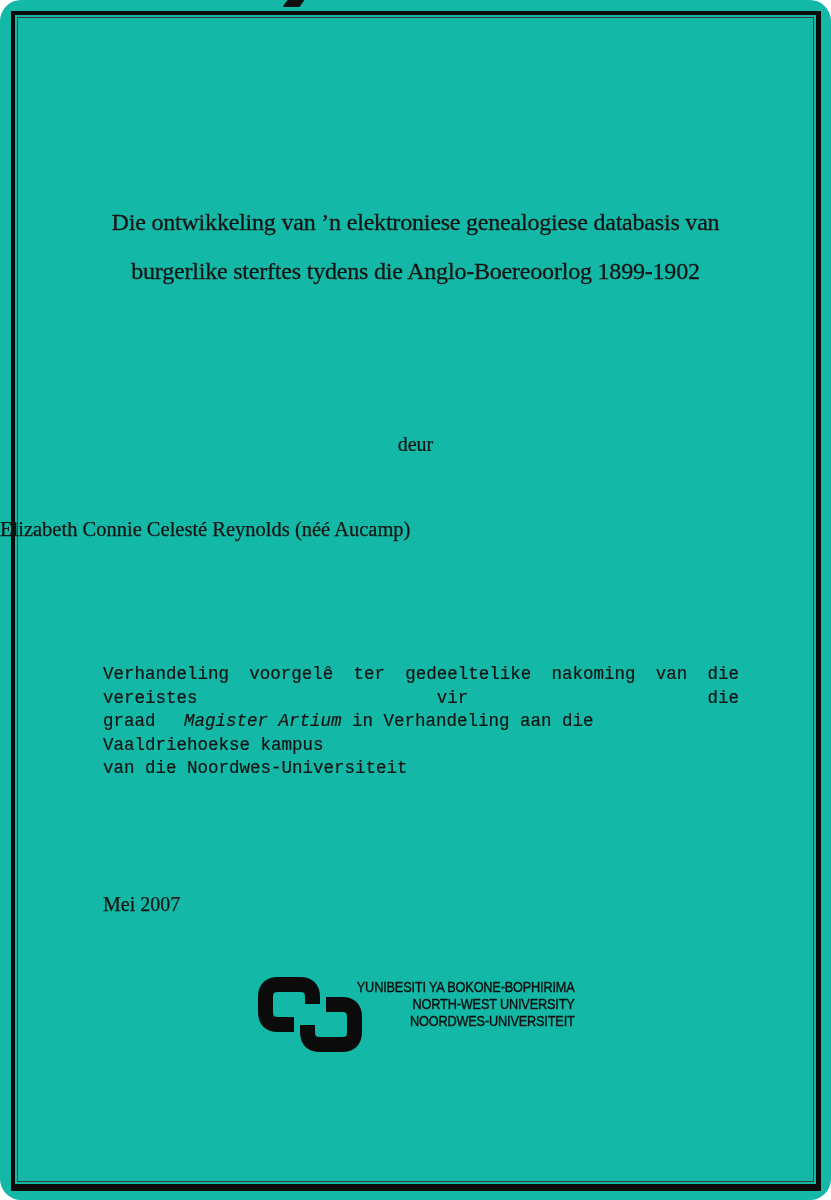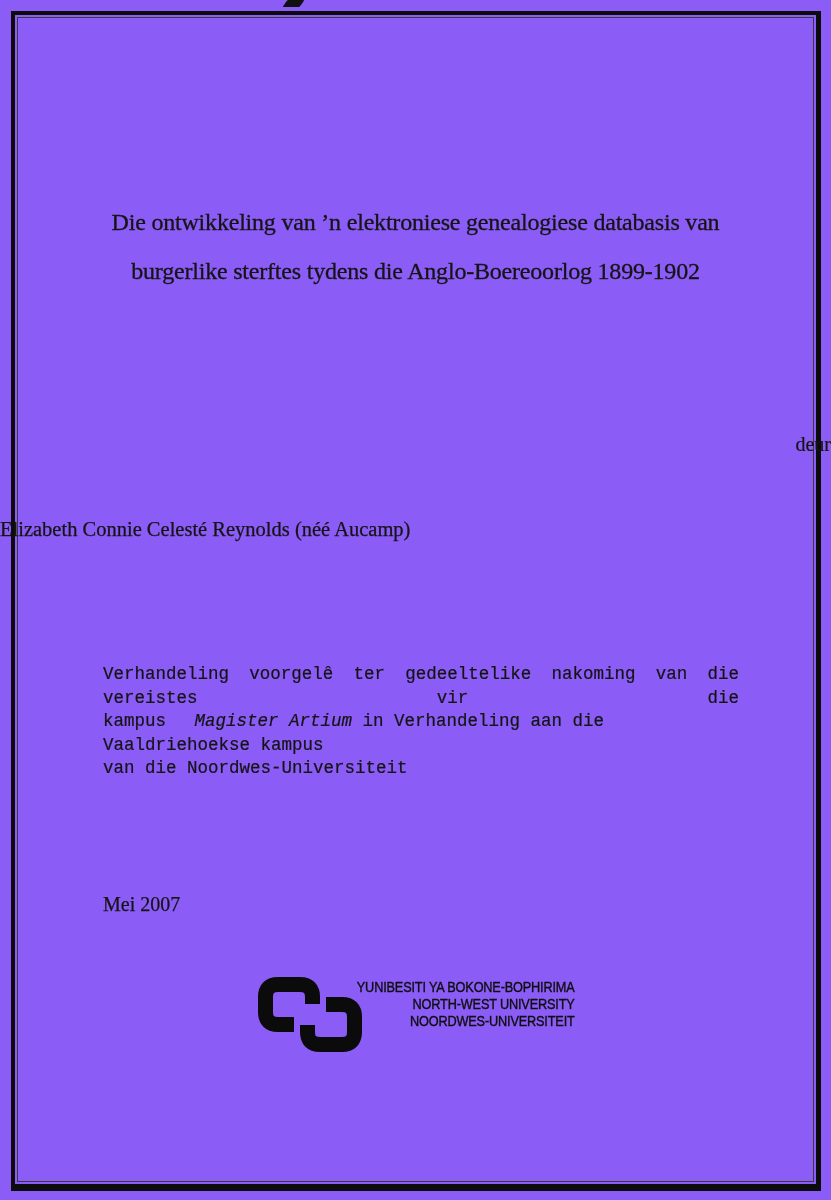--- a/index.html
+++ b/index.html
@@ -1,36 +1,36 @@
 <!DOCTYPE html>
 <html><head>
 <meta charset="utf-8">
 <style>
   html,body{margin:0;padding:0;}
   body{
     width:831px;height:1200px;position:relative;background:#ffffff;
     font-family:"Liberation Serif","DejaVu Serif",serif;color:#141414;
   }
-  .page{position:absolute;inset:0;background:#8b5cf6;overflow:hidden;}
+  .page{position:absolute;inset:0;background:#14b8a6;overflow:hidden;border-radius:21px;}
   .frame-outer{
     position:absolute;left:11px;top:11px;right:10px;bottom:9px;
     border-style:solid;border-color:#0c0c0c;border-width:4px 5px 7px 4px;
   }
   .frame-inner{position:absolute;inset:2px;border:1px solid #3a3a3a;}
   .artifact-top{
     position:absolute;left:285px;top:0;width:17px;height:7px;
     background:#101010;transform:skewX(-35deg);border-radius:1px;
   }
   .title{
     position:absolute;left:50px;right:50px;top:198px;text-align:center;
     font-size:24px;line-height:49px;letter-spacing:-0.2px;
     -webkit-text-stroke:0.3px #141414;
   }
   .byline{
-    position:absolute;left:0;right:0;top:433px;text-align:right;
+    position:absolute;left:0;right:0;top:433px;text-align:center;
     font-size:20px;-webkit-text-stroke:0.2px #141414;
   }
   .author{
     position:absolute;left:0;right:0;top:518px;
     font-size:20.5px;-webkit-text-stroke:0.25px #141414;
   }
   .statement{
     position:absolute;left:103px;top:663px;width:636px;
     font-size:17.5px;line-height:23.5px;font-family:Liberation Mono, monospace;-webkit-text-stroke:0.2px #141414;
   }
@@ -64,21 +64,21 @@
     <div>Die ontwikkeling van ’n elektroniese genealogiese databasis van</div>
     <div>burgerlike sterftes tydens die Anglo-Boereoorlog 1899-1902</div>
   </div>
 
   <div class="byline">deur</div>
 
   <div class="author">Elizabeth Connie Celesté Reynolds (néé Aucamp)</div>
 
   <div class="statement">
     <div class="justified">Verhandeling voorgelê ter gedeeltelike nakoming van die vereistes vir die</div>
-    <div><span>kampus </span><span class="italic">Magister Artium</span><span> in Verhandeling aan die Vaaldriehoekse kampus</span></div>
+    <div><span>graad </span><span class="italic">Magister Artium</span><span> in Verhandeling aan die Vaaldriehoekse kampus</span></div>
     <div>van die Noordwes-Universiteit</div>
   </div>
 
   <div class="supervisor">
     <div>Mei 2007</div>
   </div>
 
   <div class="logo-mark">
     <svg width="104" height="75" viewBox="0 0 104 75" aria-hidden="true">
       <path d="M 54.5 27 L 54.5 20 Q 54.5 7.5 42 7.5 L 20 7.5 Q 7.5 7.5 7.5 20 L 7.5 35 Q 7.5 47.5 20 47.5 L 36 47.5" fill="none" stroke="#0b0b0b" stroke-width="15" stroke-linecap="butt"></path>

